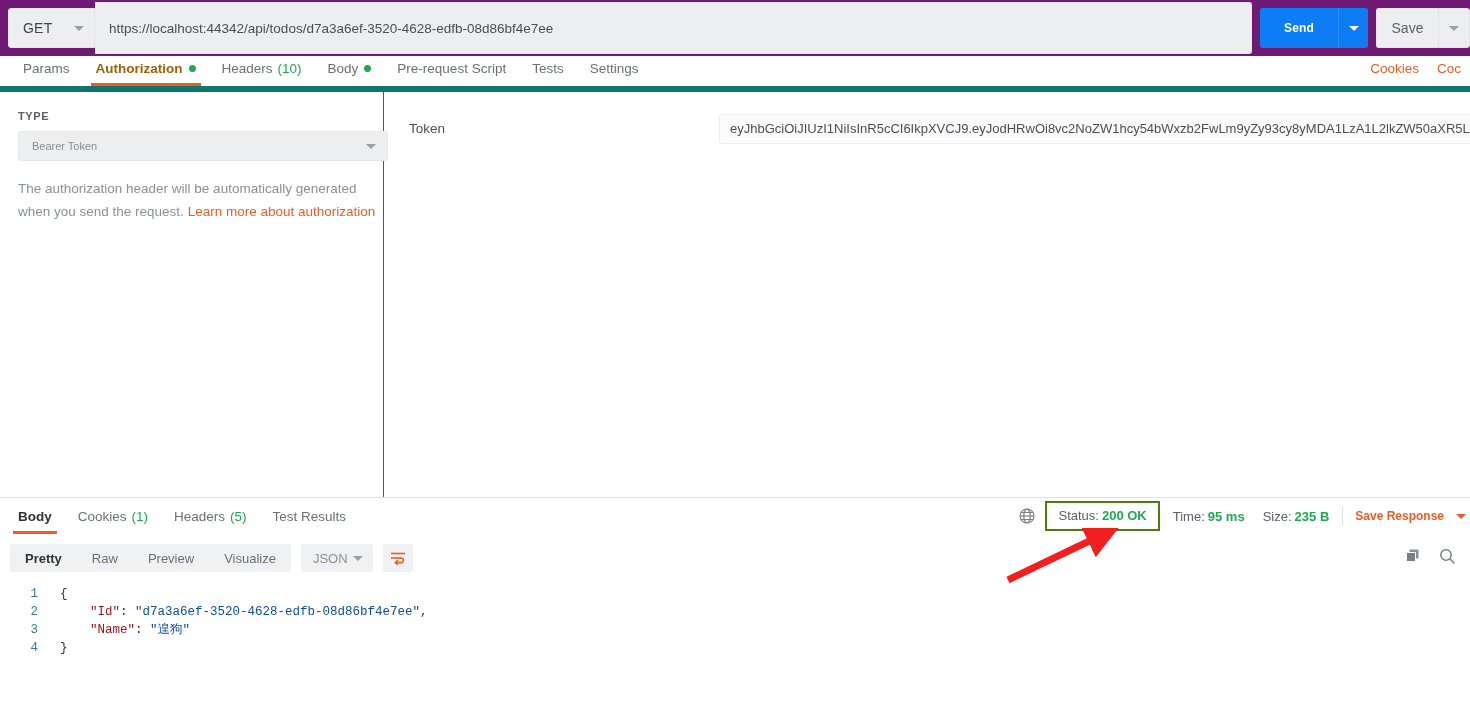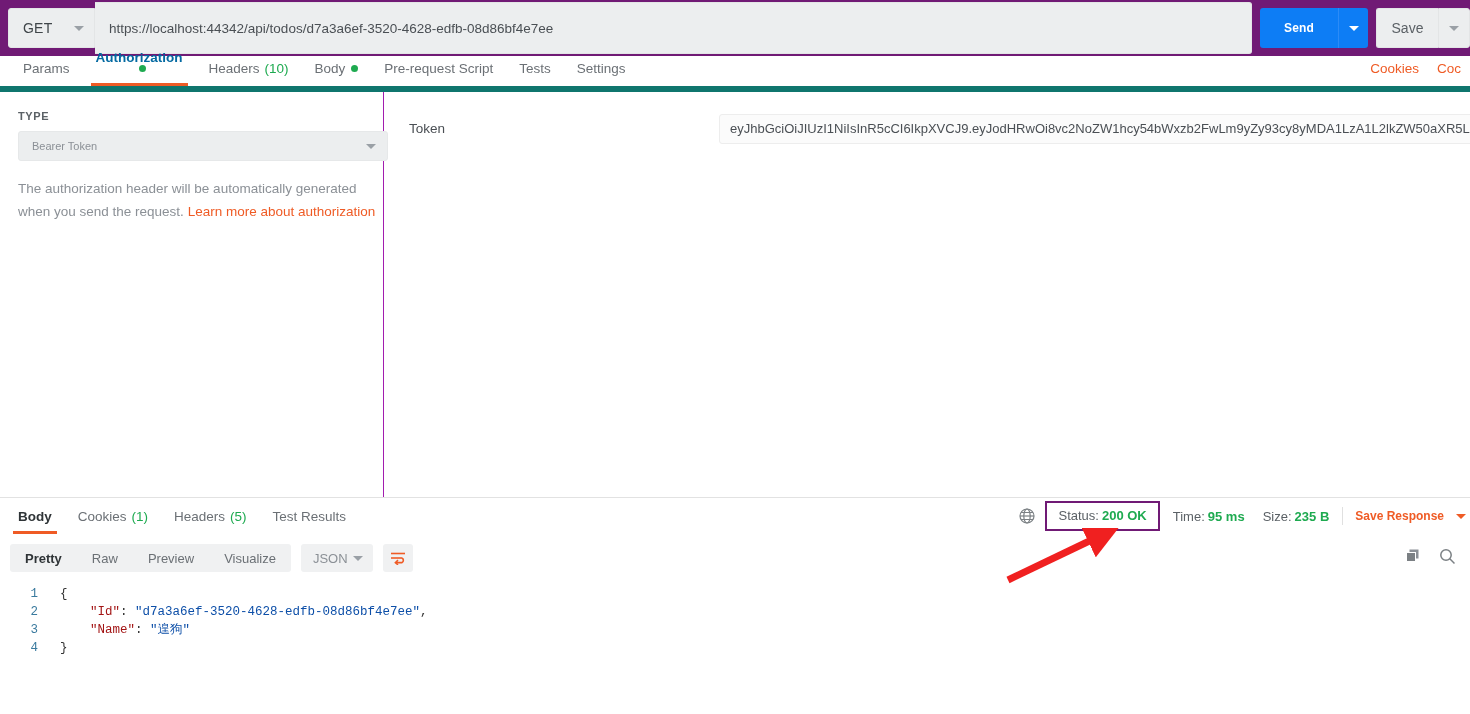--- a/index.html
+++ b/index.html
@@ -65,21 +65,21 @@
   .req-tabs {
     position: absolute; left: 0; top: 56px; width: 1470px; height: 36px;
     border-bottom: 6px solid #0f766e; display: flex; align-items: flex-end;
   }
   .tabs-left { display: flex; align-items: flex-end; height: 36px; padding-left: 10px; }
   .tab {
     position: relative; height: 36px; display: flex; align-items: center;
     padding: 0 13px; font-size: 13.5px; color: #6b7075; cursor: pointer;
     white-space: nowrap;
   }
-  .tab.active { color: #0369a1; font-weight: bold; flex-direction: column; }
+  .tab.active { color: #a16207; font-weight: bold; }
   .tab.active::after {
     content: ""; position: absolute; left: 8px; right: 8px; bottom: 0;
     height: 3px; background: #ef5b25;
   }
   .dot-green {
     display: inline-block; width: 7px; height: 7px; border-radius: 50%;
     background: #1eaa50; margin-left: 6px;
   }
   .count-green { color: #1eaa50; margin-left: 5px; font-weight: normal; }
   .tabs-right {
@@ -146,21 +146,21 @@
   .rtab.active::after {
     content: ""; position: absolute; left: 8px; right: 8px; bottom: 0;
     height: 3px; background: #ef5b25;
   }
   .resp-meta {
     margin-left: auto; display: flex; align-items: center; height: 36px;
     padding-right: 4px;
   }
   .globe-icon { margin-right: 6px; display: flex; align-items: center; cursor: pointer; }
   .status-box {
-    border: 2px solid #701a75; padding: 5px 11px 6px 11px; margin: 0 4px;
+    border: 2px solid #4d7c0f; padding: 5px 11px 6px 11px; margin: 0 4px;
     display: flex; align-items: center;
   }
   .meta-item {
     font-size: 13px; color: #5b6166; padding: 0 9px; white-space: nowrap;
   }
   .meta-val { color: #1eaa50; font-weight: bold; margin-left: 3px; }
   .meta-sep { width: 1px; height: 18px; background: #e0e0e0; margin: 0 4px; }
   .save-resp {
     font-size: 12px; color: #ef5b25; cursor: pointer; padding: 0 8px;
     font-weight: bold; white-space: nowrap;

